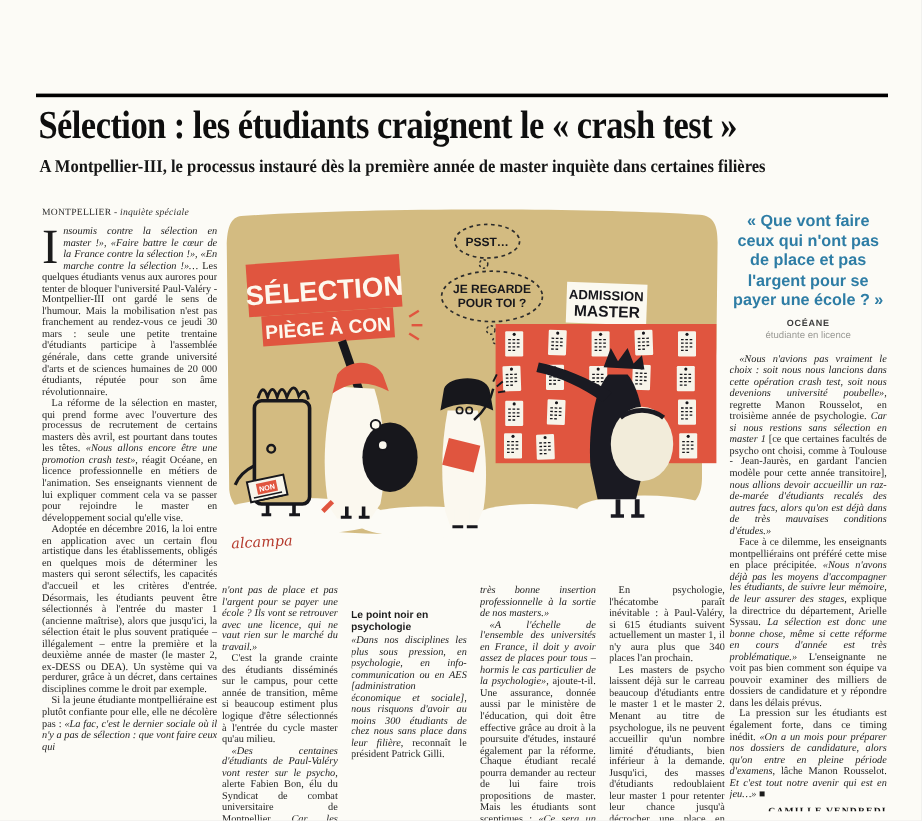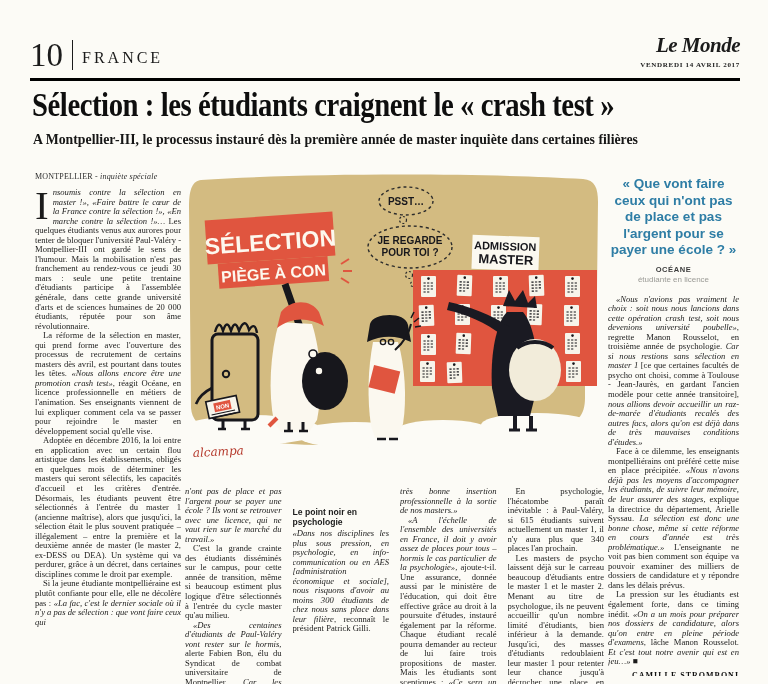--- a/index.html
+++ b/index.html
@@ -55,31 +55,20 @@
   .pq-author { margin-top:6px; font-family:"Liberation Sans",sans-serif; font-weight:bold;
     font-size:7.5px; letter-spacing:0.6px; color:#3c3c3c; }
   .pq-role { margin-top:1px; font-family:"Liberation Sans",sans-serif; font-size:8px; color:#9a9a95; }
   .byline { margin-top:4px; text-align:right; font-size:8px; font-weight:bold; letter-spacing:1px; color:#111; }
 </style>
 </head>
 <body>
 
 <div class="page">
 
-  <header class="masthead">
-    <div class="mh-left">
-      <span class="pageno">10</span>
-      <span class="mh-divider"></span>
-      <span class="section-label">FRANCE</span>
-    </div>
-    <div class="mh-right">
-      <div class="logo">Le Monde</div>
-      <div class="edition-date">VENDREDI 14 AVRIL 2017</div>
-    </div>
-  </header>
   <div class="black-rule"></div>
 
   <h1 class="headline">Sélection : les étudiants craignent le « crash test »</h1>
   <h2 class="subheadline">A Montpellier-III, le processus instauré dès la première année de master inquiète dans certaines filières</h2>
 
   <section class="col1">
     <div class="dateline"><span>MONTPELLIER</span> - <i>inquiète spéciale</i></div>
     <p class="body noindent"><span class="dropcap">I</span><span><i>nsoumis contre la sélection en master !», «Faire battre le cœur de la France contre la sélection !», «En marche contre la sélection !»…</i> Les quelques étudiants venus aux aurores pour tenter de bloquer l'université Paul-Valéry - Montpellier-III ont gardé le sens de l'humour. Mais la mobilisation n'est pas franchement au rendez-vous ce jeudi 30 mars : seule une petite trentaine d'étudiants participe à l'assemblée générale, dans cette grande université d'arts et de sciences humaines de 20 000 étudiants, réputée pour son âme révolutionnaire.</span></p>
     <p class="body">La réforme de la sélection en master, qui prend forme avec l'ouverture des processus de recrutement de certains masters dès avril, est pourtant dans toutes les têtes. <i>«Nous allons encore être une promotion crash test»</i>, réagit Océane, en licence professionnelle en métiers de l'animation. Ses enseignants viennent de lui expliquer comment cela va se passer pour rejoindre le master en développement social qu'elle vise.</p>
     <p class="body">Adoptée en décembre 2016, la loi entre en application avec un certain flou artistique dans les établissements, obligés en quelques mois de déterminer les masters qui seront sélectifs, les capacités d'accueil et les critères d'entrée. Désormais, les étudiants peuvent être sélectionnés à l'entrée du master 1 (ancienne maîtrise), alors que jusqu'ici, la sélection était le plus souvent pratiquée – illégalement – entre la première et la deuxième année de master (le master 2, ex-DESS ou DEA). Un système qui va perdurer, grâce à un décret, dans certaines disciplines comme le droit par exemple.</p>
@@ -208,21 +197,21 @@
       </g>
 
       <text x="8" y="285" font-family="DejaVu Serif, serif" font-style="italic" font-size="12" fill="#b5392c" transform="rotate(-3 8 285)">alcampa</text>
     </svg>
   </figure>
 
   <section class="midcols">
     <div class="mcol">
       <p class="body noindent"><i>n'ont pas de place et pas l'argent pour se payer une école ? Ils vont se retrouver avec une licence, qui ne vaut rien sur le marché du travail.»</i></p>
       <p class="body">C'est la grande crainte des étudiants disséminés sur le campus, pour cette année de transition, même si beaucoup estiment plus logique d'être sélectionnés à l'entrée du cycle master qu'au milieu.</p>
-      <p class="body"><i>«Des centaines d'étudiants de Paul-Valéry vont rester sur le hormis</i>, alerte Fabien Bon, élu du Syndicat de combat universitaire de Montpellier. <i>Car les enseignants ont baissé les capacités d'accueil en les adaptant aux effectifs actuels du master 2.»</i> Si, sur le papier, le nombre de places ouvertes dans la cinquantaine de masters de l'univer-</p>
+      <p class="body"><i>«Des centaines d'étudiants de Paul-Valéry vont rester sur le psycho</i>, alerte Fabien Bon, élu du Syndicat de combat universitaire de Montpellier. <i>Car les enseignants ont baissé les capacités d'accueil en les adaptant aux effectifs actuels du master 2.»</i> Si, sur le papier, le nombre de places ouvertes dans la cinquantaine de masters de l'univer-</p>
     </div>
     <div class="mcol">
       <h3 class="mcol-subhead">Le point noir en psychologie</h3>
       <p class="body noindent"><i>«Dans nos disciplines les plus sous pression, en psychologie, en info-communication ou en AES [administration économique et sociale], nous risquons d'avoir au moins 300 étudiants de chez nous sans place dans leur filière</i>, reconnaît le président Patrick Gilli. </p>
     </div>
     <div class="mcol">
       <p class="body noindent"><i>très bonne insertion professionnelle à la sortie de nos masters.»</i></p>
       <p class="body"><i>«A l'échelle de l'ensemble des universités en France, il doit y avoir assez de places pour tous – hormis le cas particulier de la psychologie»</i>, ajoute-t-il. Une assurance, donnée aussi par le ministère de l'éducation, qui doit être effective grâce au droit à la poursuite d'études, instauré également par la réforme. Chaque étudiant recalé pourra demander au recteur de lui faire trois propositions de master. Mais les étudiants sont sceptiques : <i>«Ce sera un droit fantôme»</i>, craint Thomas Lévy, l'un des porte-parole de Solidaires Etudiants à Paul-Valéry, faute de places suffisantes dans de nombreuses filières.</p>
     </div>
     <div class="mcol">
@@ -233,16 +222,16 @@
 
   <aside class="col6">
     <div class="pullquote">
       <div class="pq-text">« Que vont faire ceux qui n'ont pas de place et pas l'argent pour se payer une école ? »</div>
       <div class="pq-author">OCÉANE</div>
       <div class="pq-role">étudiante en licence</div>
     </div>
     <p class="body"><i>«Nous n'avions pas vraiment le choix : soit nous nous lancions dans cette opération crash test, soit nous devenions université poubelle»</i>, regrette Manon Rousselot, en troisième année de psychologie. <i>Car si nous restions sans sélection en master 1</i> [ce que certaines facultés de psycho ont choisi, comme à Toulouse - Jean-Jaurès, en gardant l'ancien modèle pour cette année transitoire], <i>nous allions devoir accueillir un raz-de-marée d'étudiants recalés des autres facs, alors qu'on est déjà dans de très mauvaises conditions d'études.»</i></p>
     <p class="body">Face à ce dilemme, les enseignants montpelliérains ont préféré cette mise en place précipitée. <i>«Nous n'avons déjà pas les moyens d'accompagner les étudiants, de suivre leur mémoire, de leur assurer des stages</i>, explique la directrice du département, Arielle Syssau. <i>La sélection est donc une bonne chose, même si cette réforme en cours d'année est très problématique.»</i> L'enseignante ne voit pas bien comment son équipe va pouvoir examiner des milliers de dossiers de candidature et y répondre dans les délais prévus.</p>
     <p class="body">La pression sur les étudiants est également forte, dans ce timing inédit. <i>«On a un mois pour préparer nos dossiers de candidature, alors qu'on entre en pleine période d'examens</i>, lâche Manon Rousselot. <i>Et c'est tout notre avenir qui est en jeu…»</i> ■</p>
-    <div class="byline">CAMILLE STROMBONI</div>
+    <div class="byline">CAMILLE VENDREDI</div>
   </aside>
 
 </div>
 
 </body></html>

